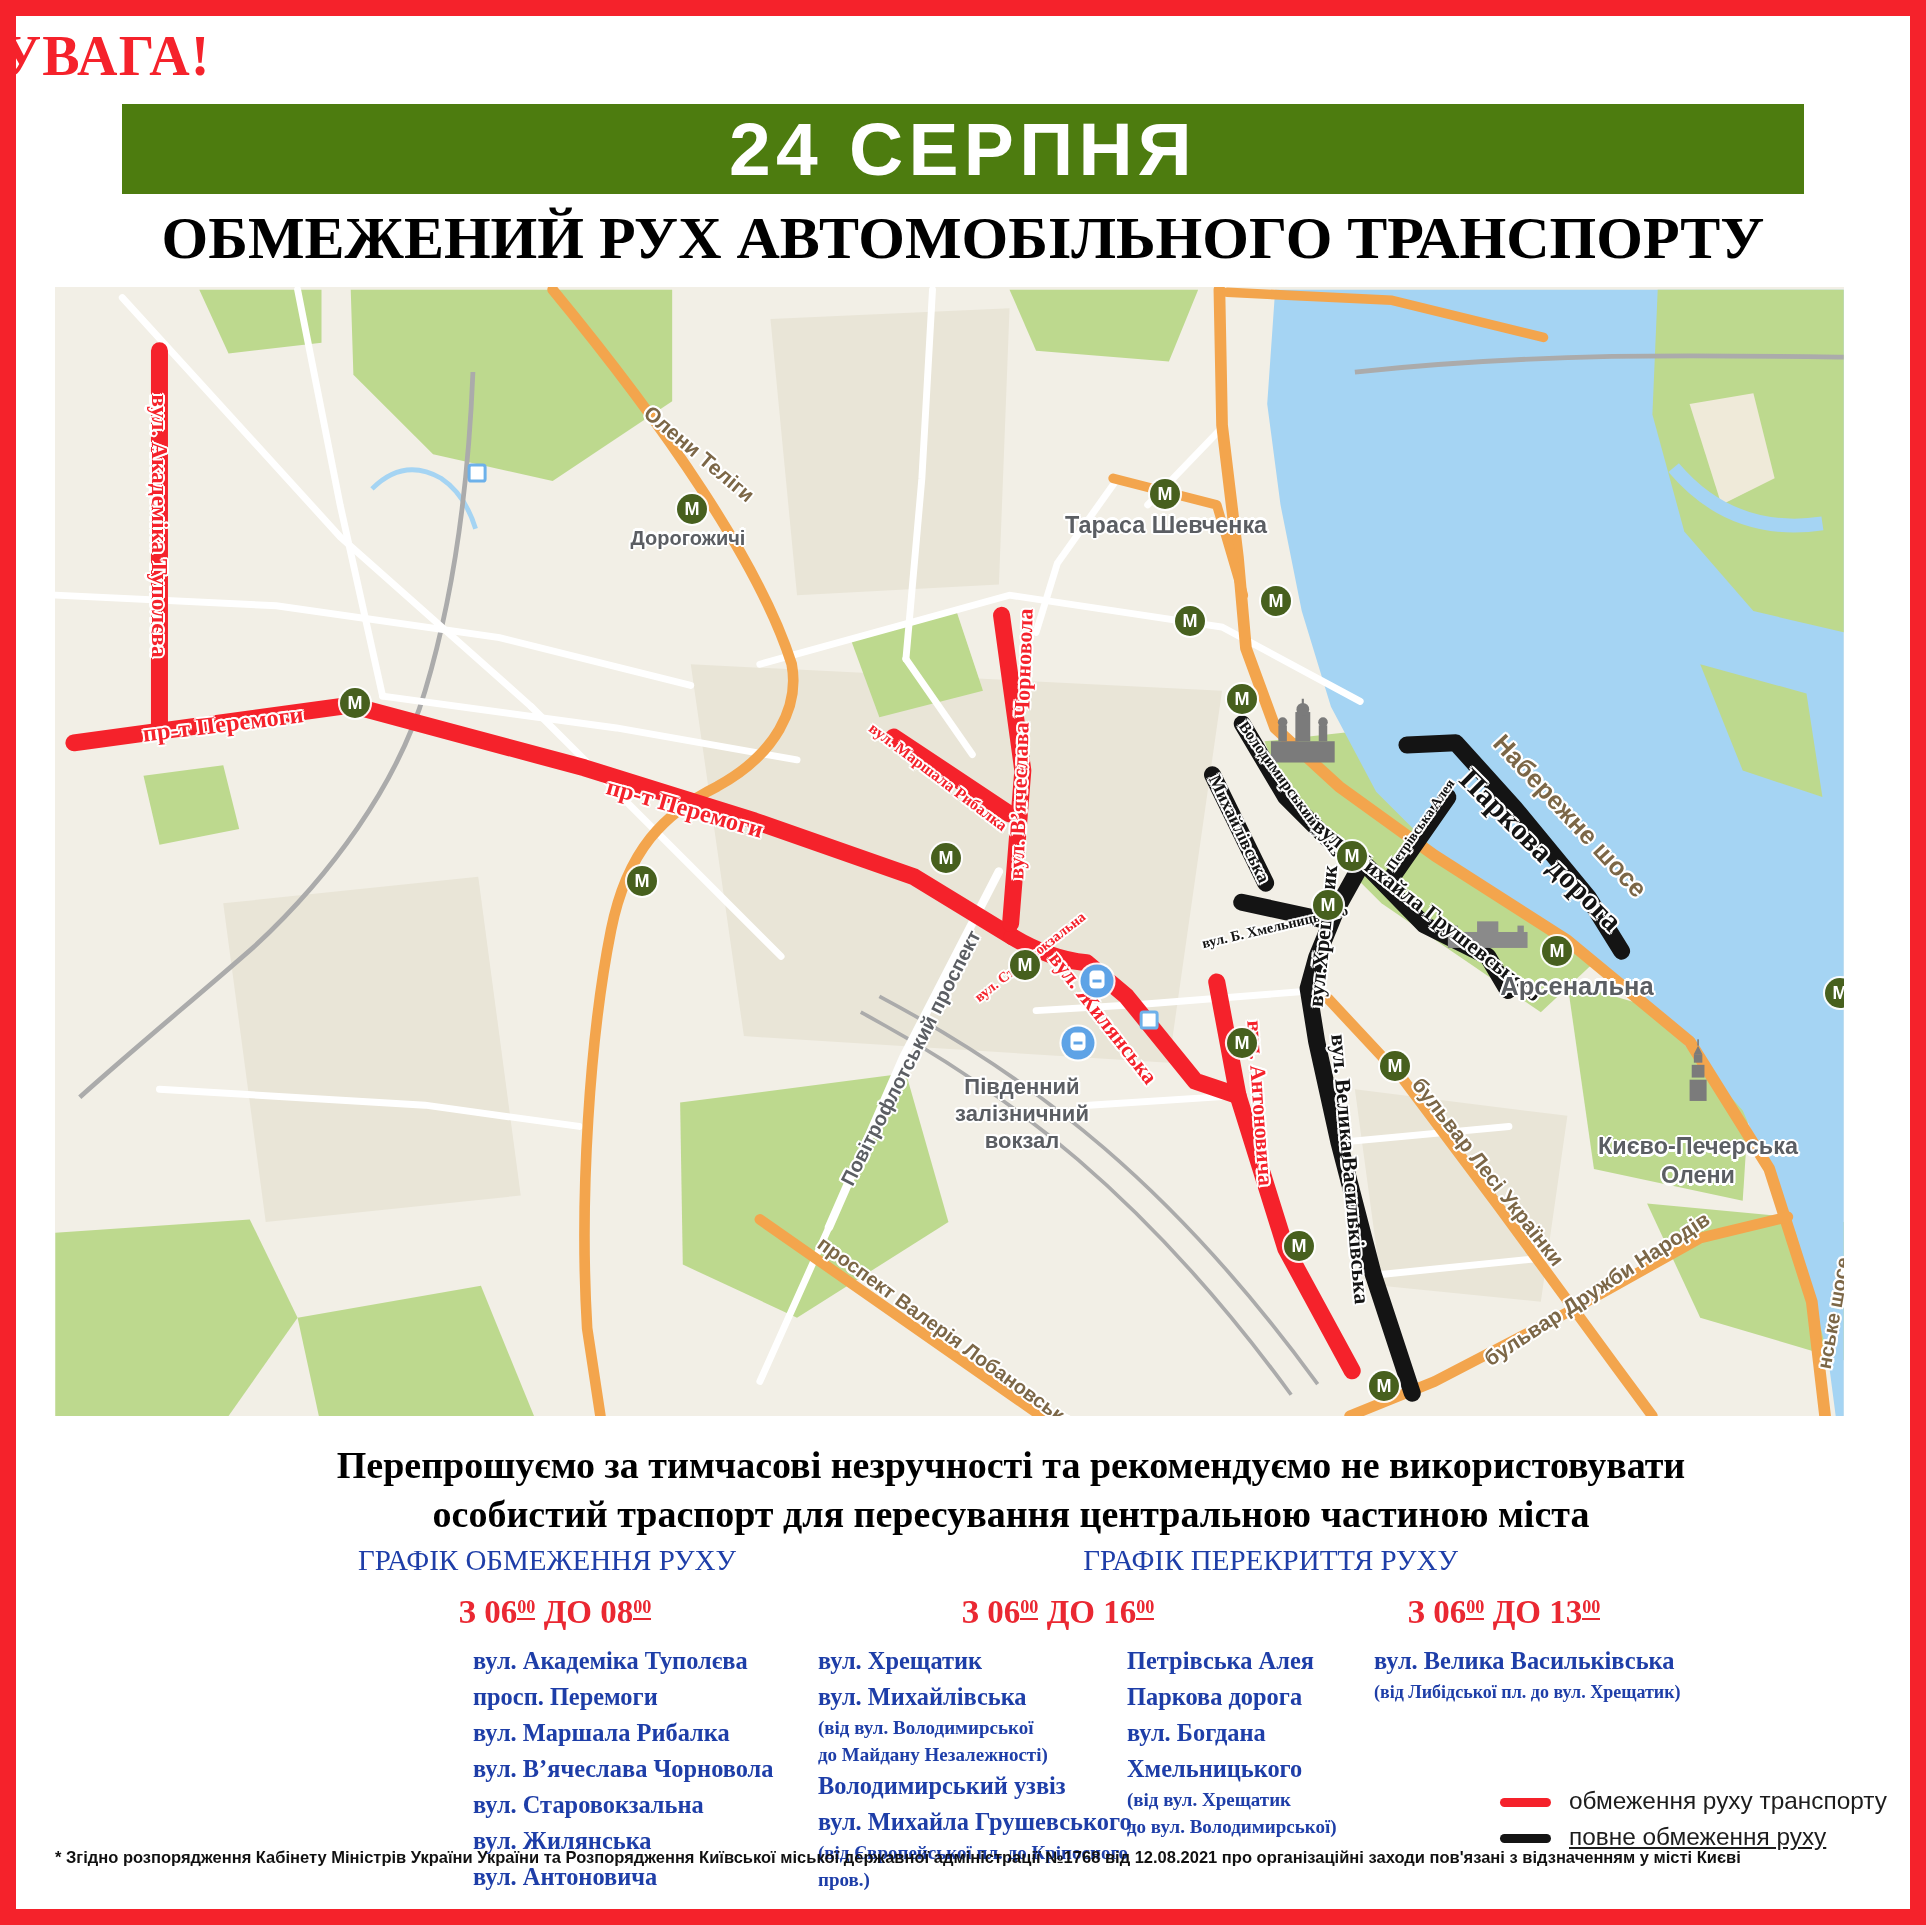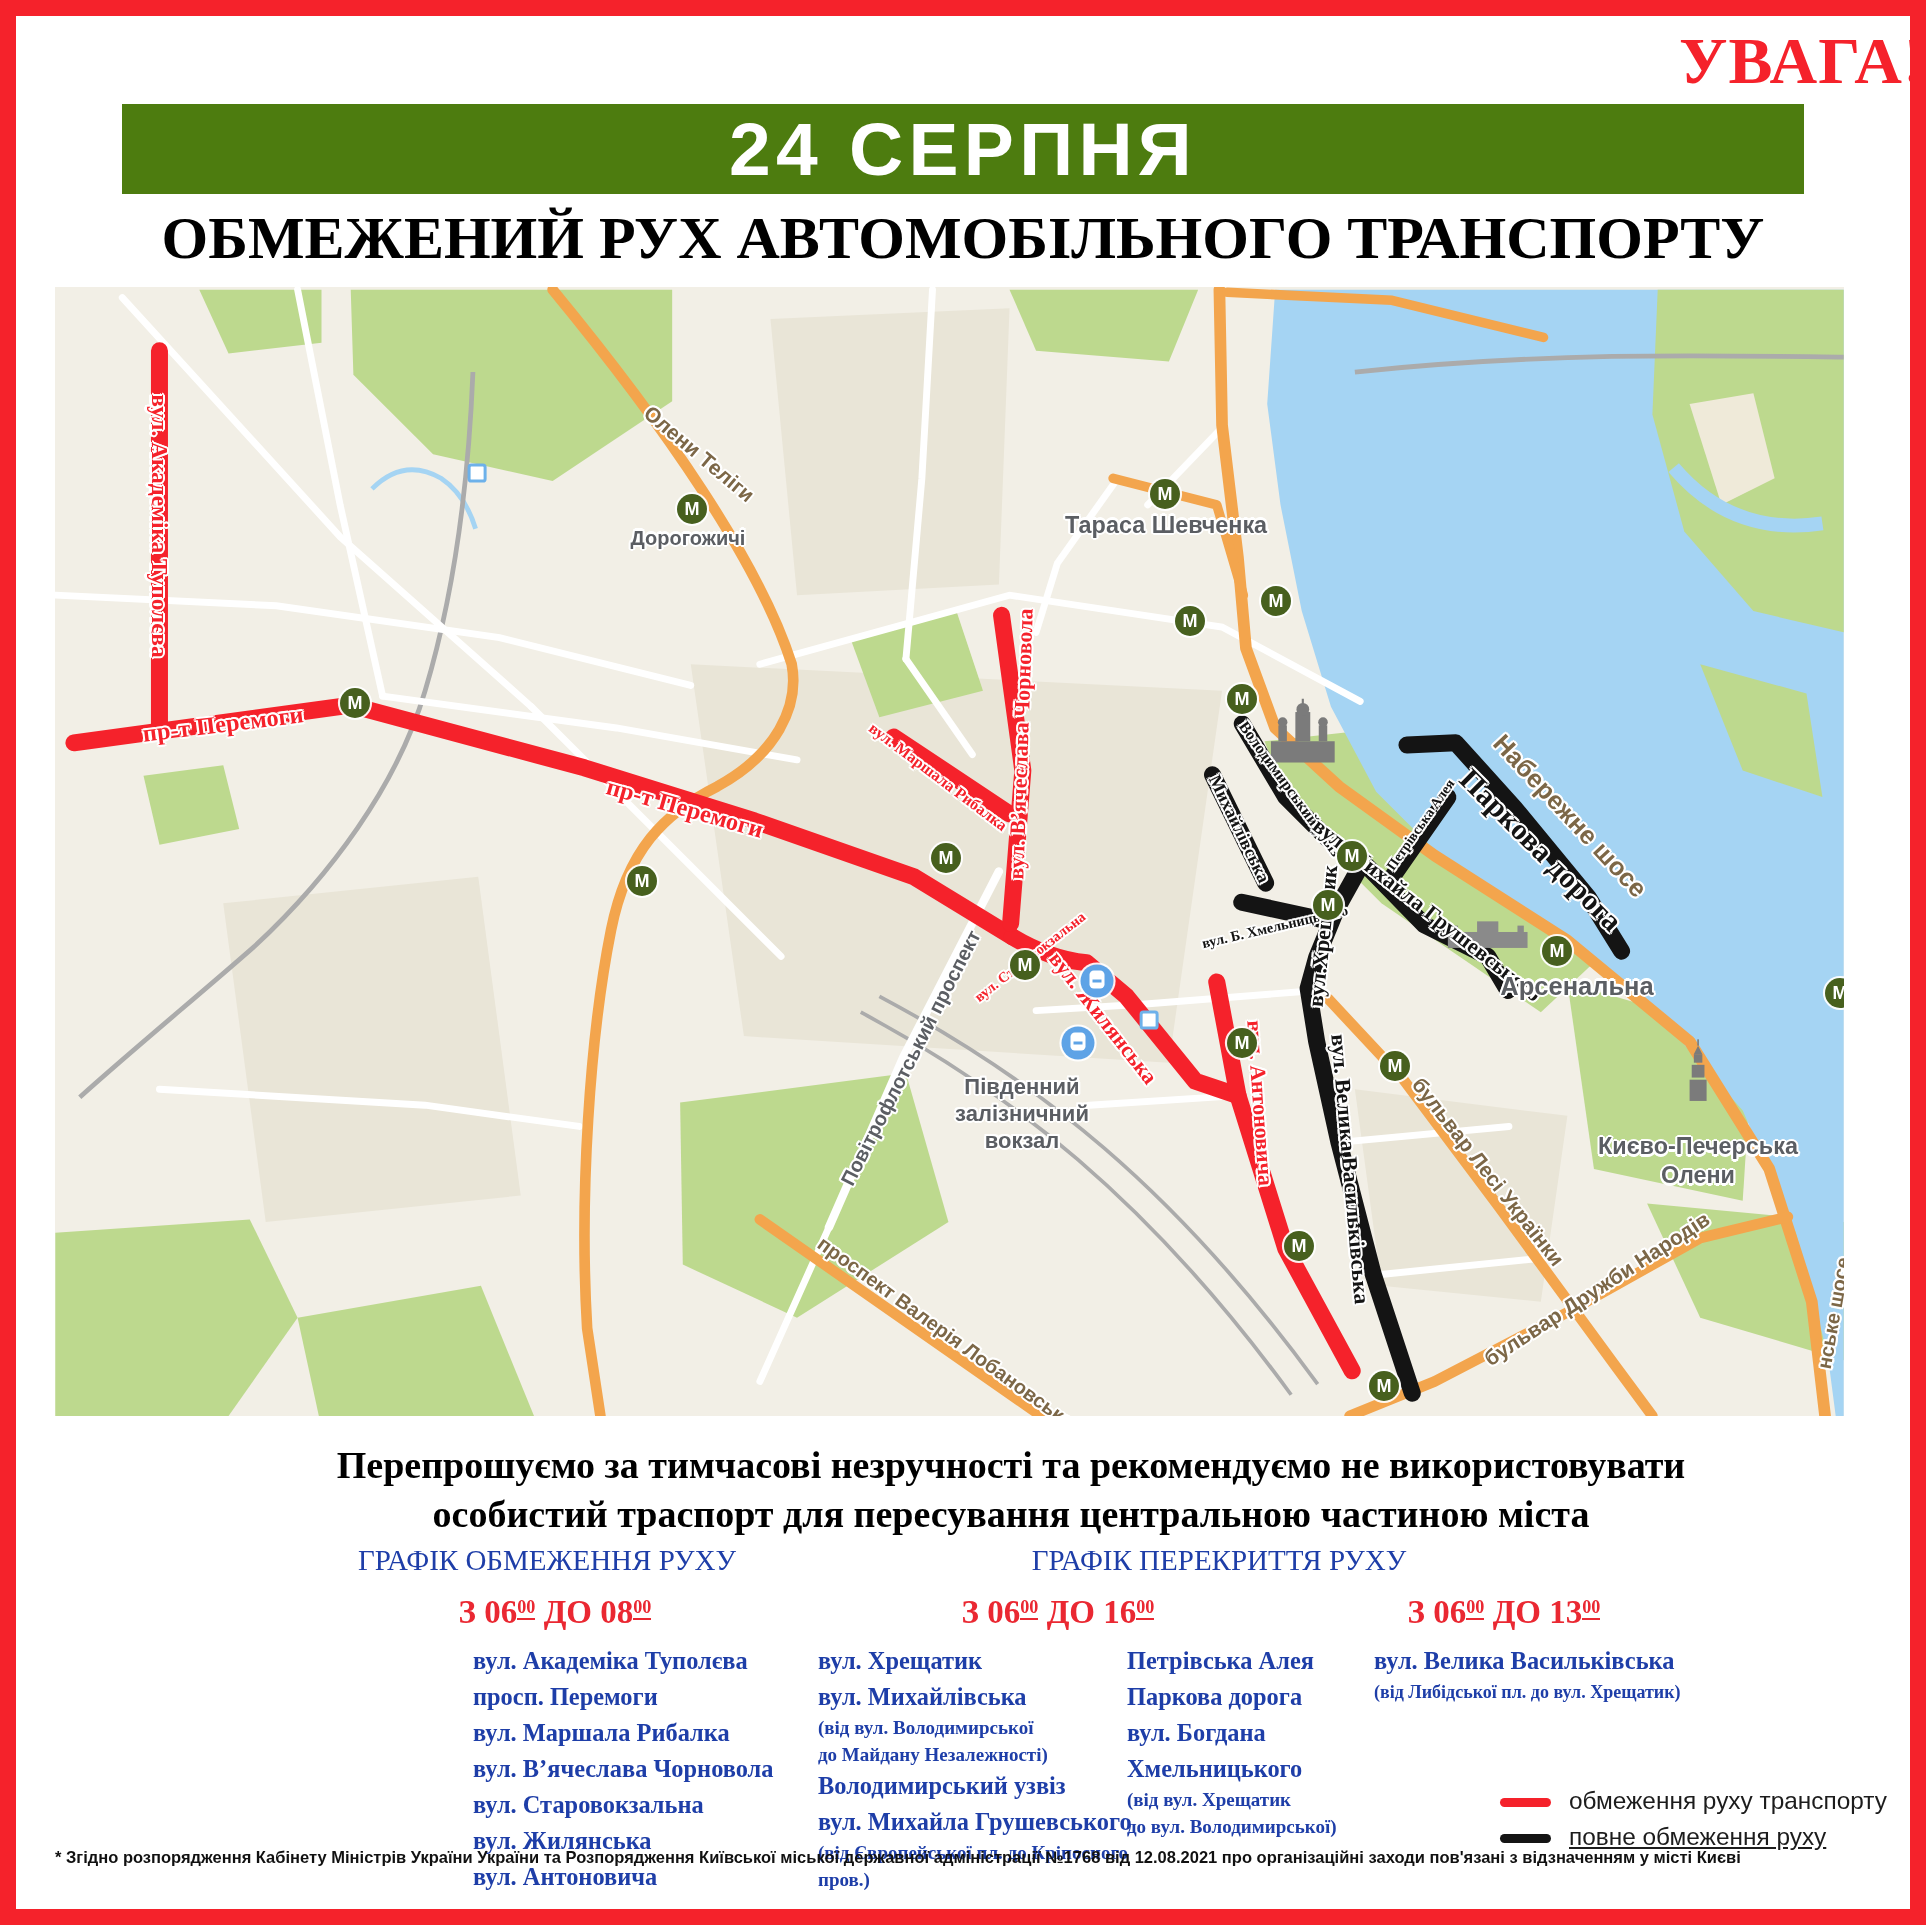--- a/index.html
+++ b/index.html
@@ -1,20 +1,20 @@
 <!DOCTYPE html>
 <html style="font-size:8.5px"><head>
 <meta charset="utf-8">
 <style>
   html,body{margin:0;padding:0;}
   body{width:1926px;height:1925px;position:relative;background:#fff;font-family:"Liberation Serif",serif;overflow:hidden;}
   .frame{position:absolute;inset:0;border:16px solid #f5222b;z-index:60;pointer-events:none;}
 
-  .attention{position:absolute;top:28px;left:0;width:100%;text-align:right;
-    font-size:66px;font-weight:bold;color:#f5222b;line-height:1;letter-spacing:1.1px;}
+  .attention{position:absolute;top:28px;left:0;width:100%;text-align:left;
+    font-size:56px;font-weight:bold;color:#f5222b;line-height:1;letter-spacing:1.1px;}
   .banner{position:absolute;left:122px;width:1682px;top:104px;height:90px;background:#4d7c0f;
     display:flex;align-items:center;justify-content:center;}
   .banner-text{color:#fff;font-family:"Liberation Sans",sans-serif;font-weight:bold;
     font-size:75px;letter-spacing:5.3px;}
   .main-title{position:absolute;top:208px;left:0;width:100%;text-align:center;color:#000;
     font-size:60px;font-weight:bold;line-height:1;letter-spacing:0px;}
 
   .map{position:absolute;left:55px;top:287px;width:1789px;height:1129px;background:#f2efe6;overflow:hidden;}
   .map svg{position:absolute;left:0;top:0;z-index:1;}
 
@@ -236,21 +236,21 @@
   <div class="stop" style="left:422px;top:186px;"></div>
   <div class="stop" style="left:1094px;top:733px;"></div>
 </div>
 
 <div class="apology">
   <div>Перепрошуємо за тимчасові незручності та рекомендуємо не використовувати</div>
   <div>особистий траспорт для пересування центральною частиною міста</div>
 </div>
 
 <div class="sched-h" style="left:308px;top:1544px;">ГРАФІК ОБМЕЖЕННЯ РУХУ</div>
-<div class="sched-h" style="left:980px;top:1544px;">ГРАФІК ПЕРЕКРИТТЯ РУХУ</div>
+<div class="sched-h" style="left:980px;top:1544px;text-align:right;">ГРАФІК ПЕРЕКРИТТЯ РУХУ</div>
 
 <div class="time" style="left:385px;top:1594px;">
   <span>З 06</span><sup>00</sup><span> ДО 08</span><sup>00</sup>
 </div>
 <div class="time" style="left:888px;top:1594px;">
   <span>З 06</span><sup>00</sup><span> ДО 16</span><sup>00</sup>
 </div>
 <div class="time" style="left:1334px;top:1594px;">
   <span>З 06</span><sup>00</sup><span> ДО 13</span><sup>00</sup>
 </div>

